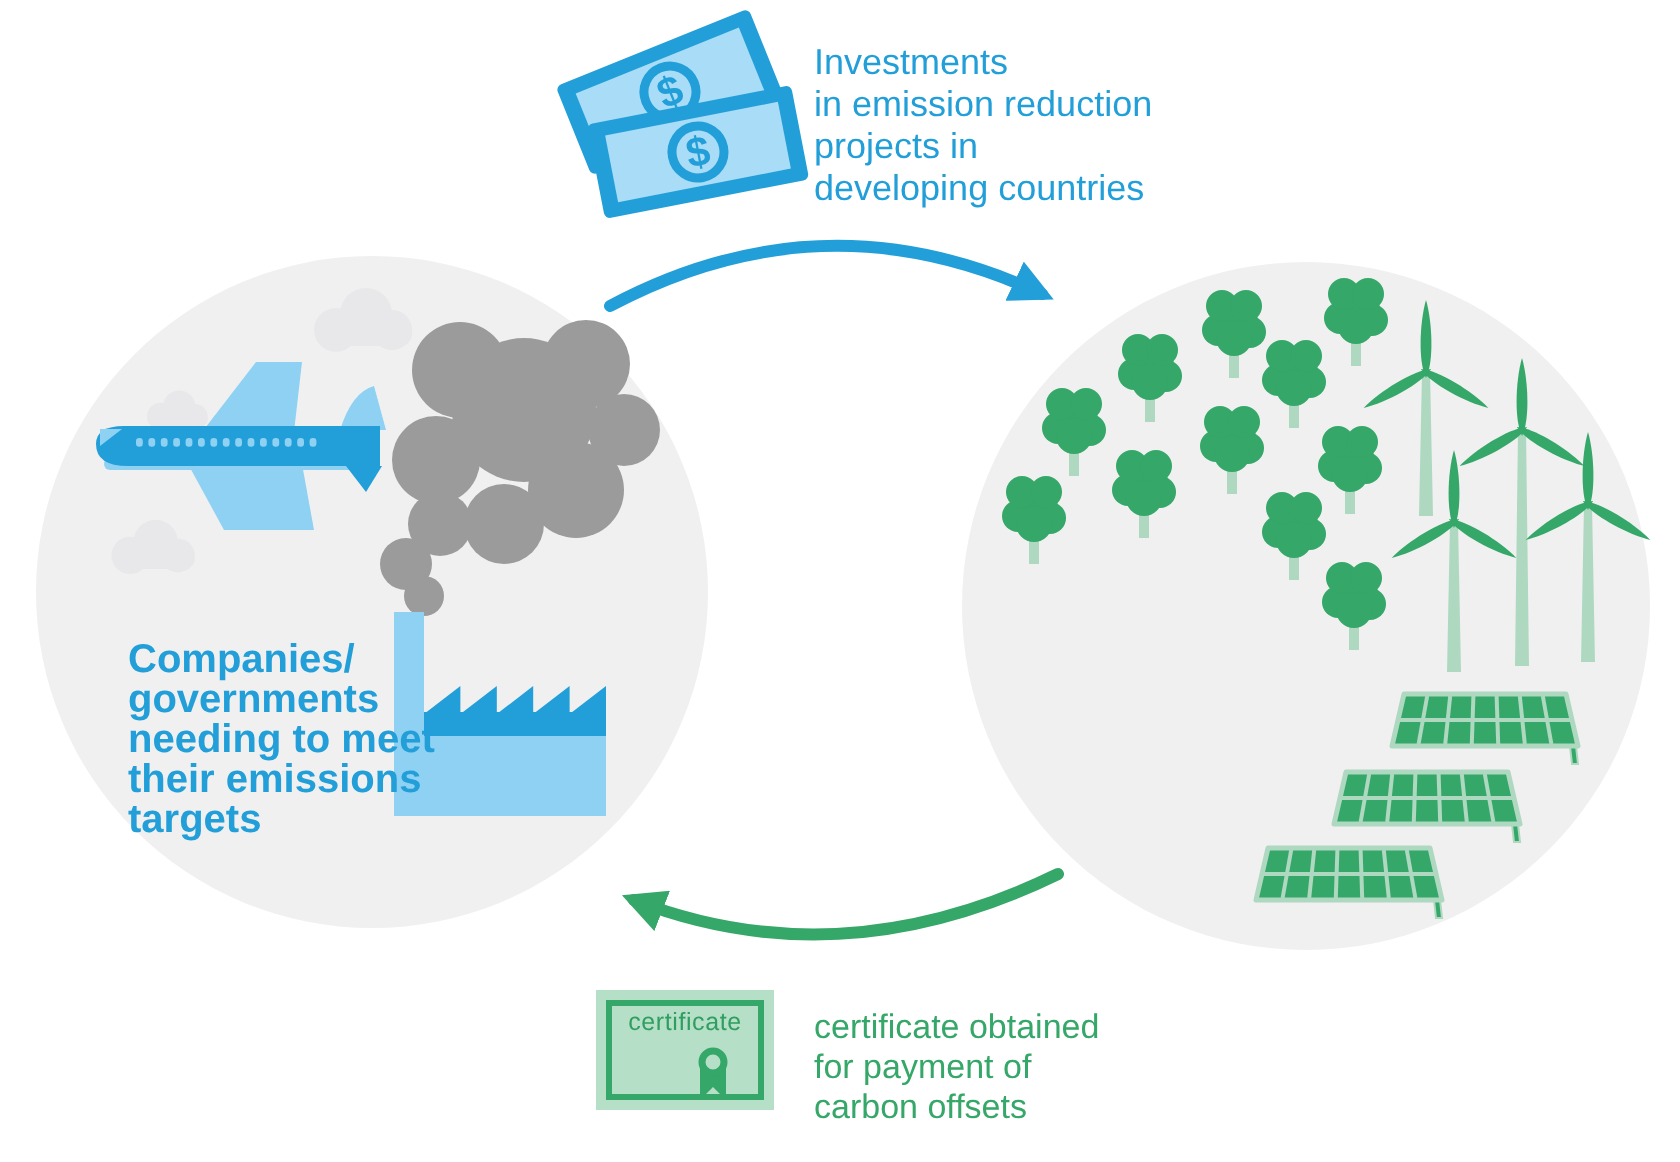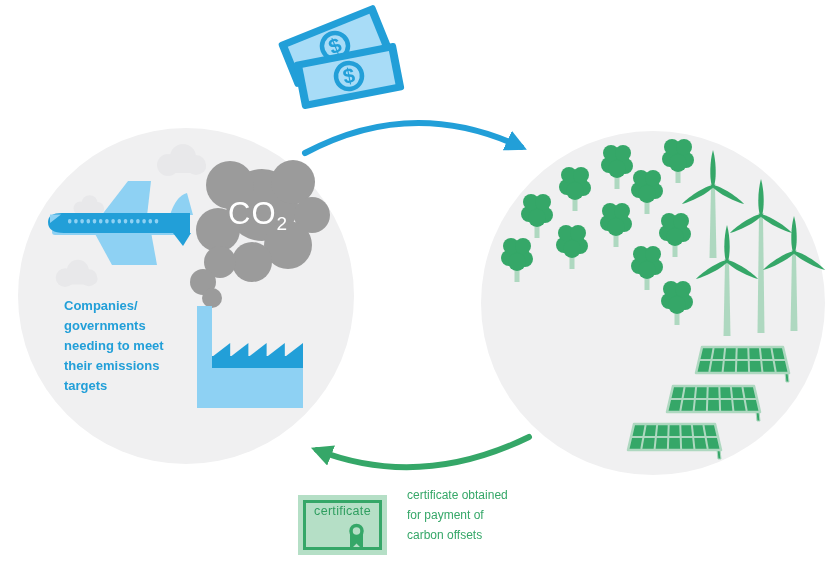--- a/index.html
+++ b/index.html
@@ -31,23 +31,23 @@
   .f-circle{fill:var(--circle-bg);}
   .f-none{fill:none;}
   .s-blue{stroke:var(--blue);}
   .s-green{stroke:var(--green);}
   .s-lgreen{stroke:var(--light-green);}
 
   .caption{position:absolute;white-space:pre-line;}
   .caption.blue{color:var(--blue);}
   .caption.green{color:var(--green);}
   .cap-top{left:407px;top:21px;font-size:18px;line-height:21px;font-weight:400;width:220px;}
-  .cap-left{left:64px;top:296px;font-size:13px;line-height:20px;font-weight:700;width:180px;}
+  .cap-left{left:64px;top:320px;font-size:20px;line-height:20px;font-weight:700;width:180px;}
   .cap-right{left:534px;top:302px;font-size:17.5px;line-height:20px;font-weight:700;width:180px;}
-  .cap-bottom{left:407px;top:485px;font-size:12px;line-height:20px;font-weight:400;width:220px;}
+  .cap-bottom{left:407px;top:504px;font-size:17px;line-height:20px;font-weight:400;width:220px;}
 
   .co2{position:absolute;left:228px;top:196px;color:#ffffff;font-size:31px;letter-spacing:1px;font-weight:400;}
   .co2 .sub{font-size:19px;position:relative;top:6px;letter-spacing:0;}
 
   .cert-label{position:absolute;left:300px;top:504px;width:85px;text-align:center;
               color:var(--dark-green);font-size:12.5px;font-weight:400;letter-spacing:.3px;}
   .dollar{font-size:21px;font-weight:700;}
 </style>
 </head>
 <body>
@@ -216,29 +216,32 @@
     </g>
 
     <g>
       <rect x="298" y="495" width="89" height="60" class="f-pgreen"></rect>
       <rect x="304.5" y="501.5" width="76" height="47" class="f-none s-green" stroke-width="3"></rect>
       <path d="M350,533 L350,550 L356.5,543.5 L363,550 L363,533 Z" class="f-green"></path>
       <circle cx="356.5" cy="531" r="5.5" class="f-pgreen s-green" stroke-width="3.5"></circle>
     </g>
   </svg>
 
+  <div class="caption blue cap-top">Investments
+in emission reduction
+projects in
+developing countries</div>
 
   <div class="caption blue cap-left">Companies/
 governments
 needing to meet
 their emissions
 targets</div>
 
 
   <div class="caption green cap-bottom">certificate obtained
 for payment of
 carbon offsets</div>
 
-  <div class="co2"><span>CO</span><span class="sub">2</span></div>
 
   <div class="cert-label">certificate</div>
 
 </div>
 
 </body></html>

